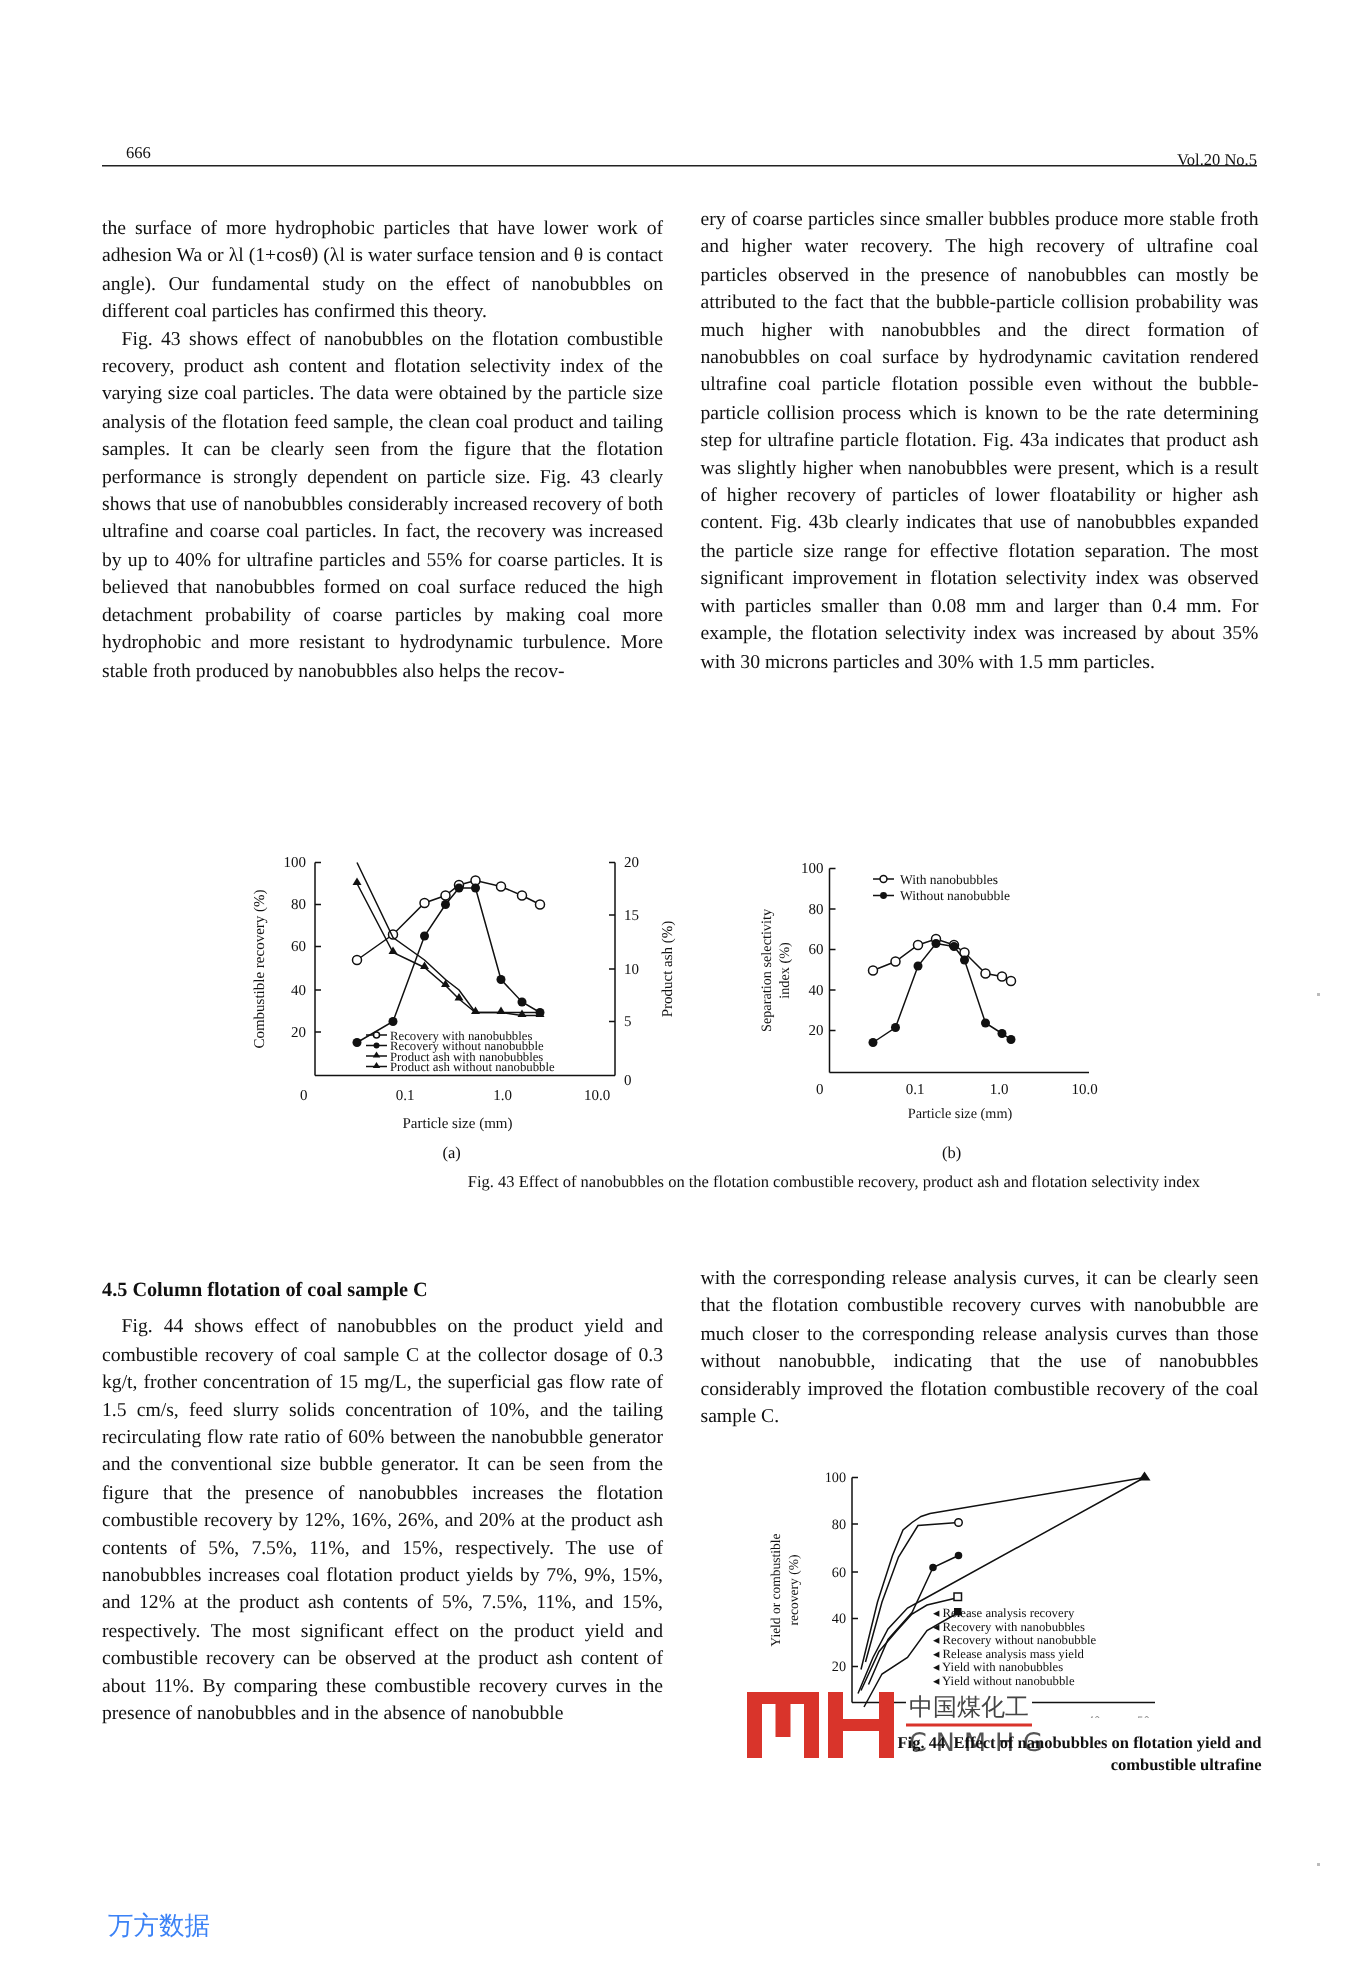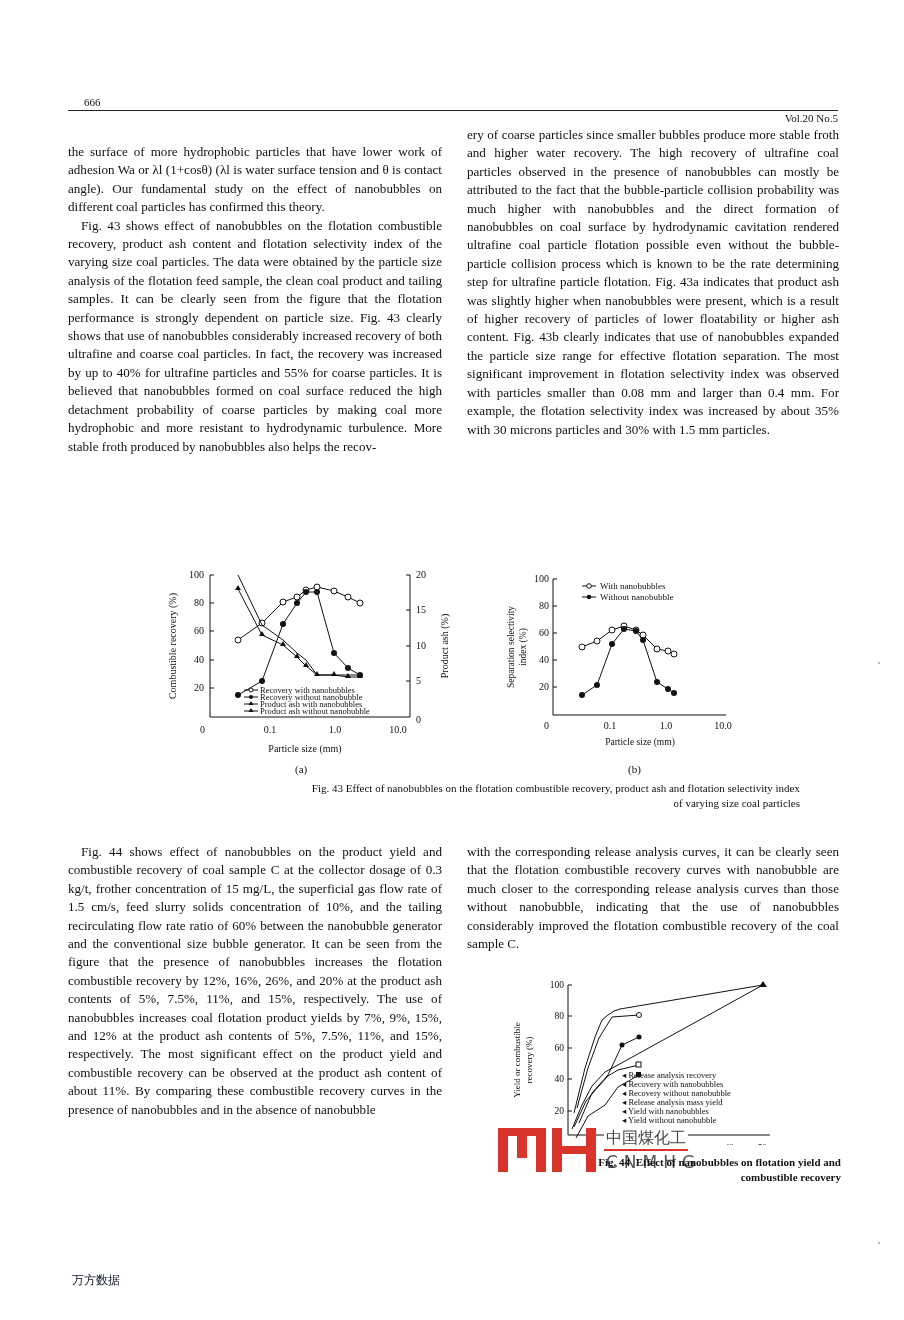--- a/index.html
+++ b/index.html
@@ -1,34 +1,34 @@
 <!DOCTYPE html>
 <html><head>
 <meta charset="utf-8">
 <style>
   html,body{margin:0;padding:0;background:#fff;}
   body{width:904px;height:1320px;position:relative;overflow:hidden;font-family:"Liberation Serif",serif;color:#111;}
   .hdr{position:absolute;left:68px;top:96px;width:770px;height:14px;font-size:11px;border-bottom:1.5px solid #222;}
   .hdr .pn{position:absolute;left:0;top:0;padding-left:16px;}
   .hdr .jt{position:absolute;left:0;right:0;top:0;text-align:center;}
-  .hdr .vol{position:absolute;right:0;top:16px;text-align:right;}
+  .hdr .vol{position:absolute;right:0;top:5px;text-align:right;}
   .col{position:absolute;font-size:13.1px;line-height:18.4px;text-align:justify;margin-top:10px;}
   .col p{margin:0;}
   .col p.ind{text-indent:13px;}
   .c1{left:68px;top:133px;width:374px;}
-  .c2{left:467px;top:116px;width:372px;}
+  .c2{left:467px;top:127px;width:372px;}
   .c3{left:68px;top:833px;width:374px;}
   .c4{left:467px;top:833px;width:372px;}
   .sec{font-weight:bold;font-size:13.5px;margin:8px 0 6px 0 !important;}
   .cap{position:absolute;font-size:11px;line-height:15px;text-align:right;}
   .fig43cap{left:120px;top:781px;width:680px;}
   .fig44cap{left:511px;top:1155px;width:330px;font-weight:bold;}
   .sub{position:absolute;font-size:11px;}
   svg text{font-family:"Liberation Serif",serif;}
-  .wm{position:absolute;left:72px;top:1272px;font-family:Liberation Mono, monospace;font-size:12px;color:#0f172a;}
+  .wm{position:absolute;left:72px;top:1272px;font-family:Liberation Mono, monospace;font-size:17px;color:#3b82f6;}
   .logo{position:absolute;left:498px;top:1122px;width:240px;height:50px;}
   .dot{position:absolute;width:2px;height:2px;background:#bbb;}
 </style>
 </head>
 <body>
 
 <div class="hdr">
   <span class="pn">666</span>
   <span class="vol">Vol.20  No.5</span>
 </div>
@@ -189,24 +189,24 @@
       <text x="110" y="24">With nanobubbles</text>
     <line x1="92" y1="32" x2="106" y2="32" stroke="#111"></line>
       <circle cx="99" cy="32" r="2.3" fill="#111"></circle>
       <text x="110" y="35">Without nanobubble</text>
   </g>
 </svg>
 <span class="sub" style="left:628px;top:763px;">(b)</span>
 
 <div class="cap fig43cap">
   <div>Fig. 43    Effect of nanobubbles on the flotation combustible recovery, product ash and flotation selectivity index</div>
-  <div>of varying size coal particles</div>
 </div>
 
 <div class="col c3">
+  <p class="sec">4.5   Column flotation of coal sample C</p>
   <p class="ind">Fig. 44 shows effect of nanobubbles on the product yield and combustible recovery of coal sample C at the collector dosage of 0.3 kg/t, frother concentration of 15 mg/L, the superficial gas flow rate of 1.5 cm/s, feed slurry solids concentration of 10%, and the tailing recirculating flow rate ratio of 60% between the nanobubble generator and the conventional size bubble generator. It can be seen from the figure that the presence of nanobubbles increases the flotation combustible recovery by 12%, 16%, 26%, and 20% at the product ash contents of 5%, 7.5%, 11%, and 15%, respectively. The use of nanobubbles increases coal flotation product yields by 7%, 9%, 15%, and 12% at the product ash contents of 5%, 7.5%, 11%, and 15%, respectively. The most significant effect on the product yield and combustible recovery can be observed at the product ash content of about 11%. By comparing these combustible recovery curves in the presence of nanobubbles and in the absence of nanobubble</p>
 </div>
 <div class="col c4">
   <p>with the corresponding release analysis curves, it can be clearly seen that the flotation combustible recovery curves with nanobubble are much closer to the corresponding release analysis curves than those without nanobubble, indicating that the use of nanobubbles considerably improved the flotation combustible recovery of the coal sample C.</p>
 </div>
 
 <svg style="position:absolute;left:500px;top:975px;" width="300" height="170" viewBox="0 0 300 170">
   <g stroke="#111" fill="none">
       <line x1="68" y1="10" x2="68" y2="160"></line>
       <line x1="68" y1="160" x2="270" y2="160"></line>
@@ -264,18 +264,18 @@
         <rect x="54" y="24" width="44" height="8"></rect>
         <rect x="88" y="6" width="10" height="44"></rect>
     </g>
   </svg>
   <div style="position:absolute;left:106px;top:6px;font-family:'DejaVu Sans',sans-serif;font-size:16px;color:#444;background:#fff;padding:0 2px;border-bottom:2px solid #d9342b;">中国煤化工</div>
   <div style="position:absolute;left:108px;top:30px;font-family:'DejaVu Sans',sans-serif;font-size:17px;letter-spacing:6px;color:#555;">CNMHG</div>
 </div>
 
 <div class="cap fig44cap">
   <div><b>Fig. 44</b>&nbsp; <span>Effect of nanobubbles on flotation yield and</span></div>
-  <div>combustible recovery</div>
+  <div>combustible ultrafine</div>
 </div>
 
 <div class="wm">万方数据</div>
 <div class="dot" style="left:878px;top:662px;"></div>
 <div class="dot" style="left:878px;top:1242px;"></div>
 
 </body></html>

